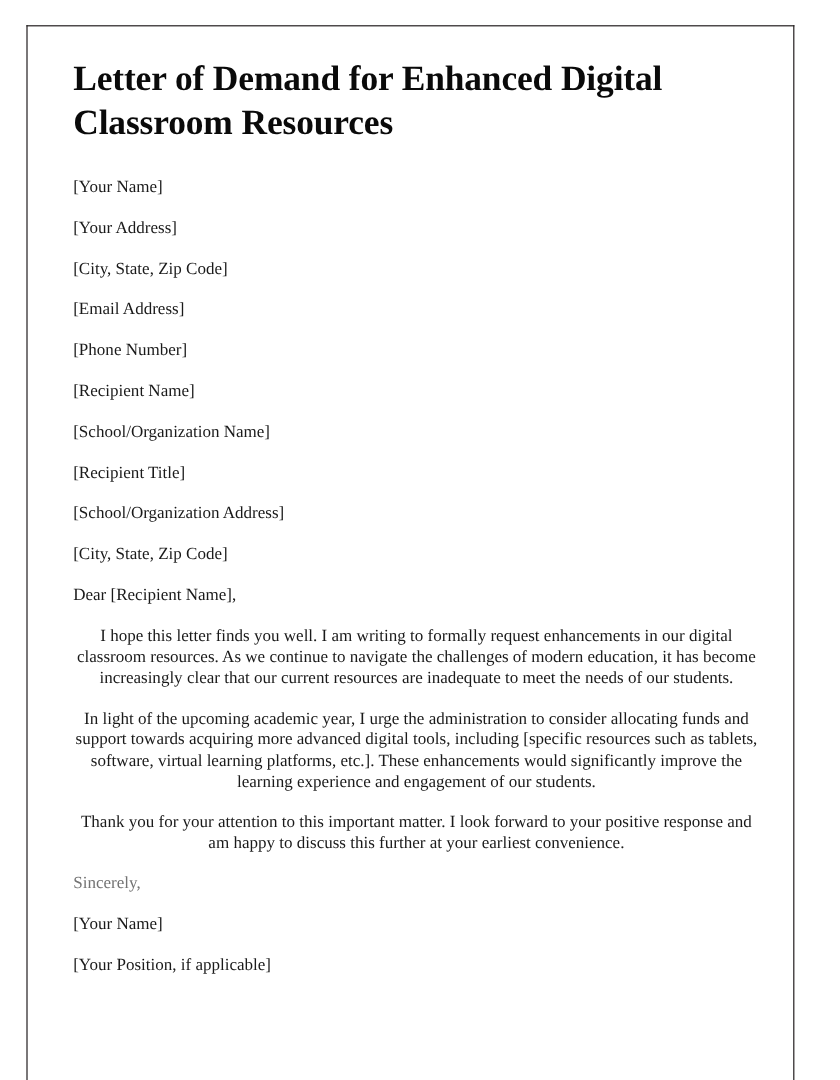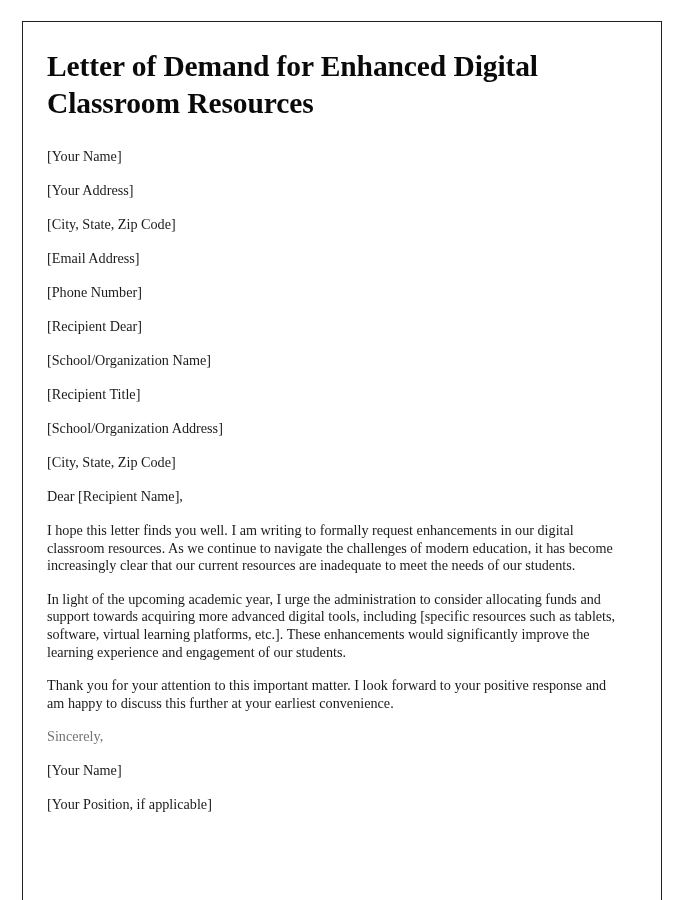--- a/index.html
+++ b/index.html
@@ -22,21 +22,21 @@
     width: 640px;
     height: 920px;          
     border: 1.5px solid #231f20;
     border-bottom: none;
     background: #ffffff;
     box-sizing: border-box;
   }
 
   #page-content {
     position: absolute;
-    left: 24px;
+    left: 38px;
     top: 26px;
     width: 572px;
   }
 
   .doc-title {
     font-family: "Liberation Serif", "DejaVu Serif", serif;
     font-weight: bold;
     font-size: 29.5px;
     line-height: 37px;
     letter-spacing: -0.1px;
@@ -57,21 +57,21 @@
     line-height: 17px;
     margin: 0 0 17px 0;
     color: #1a1a1a;
   }
 
   .body-paragraph {
     font-size: 14.2px;
     line-height: 17.6px;
     margin: 0 0 16px 0;
     color: #1a1a1a;
-    text-align: left;
+    text-align: center;
   }
 
   .closing-line {
     font-size: 14.2px;
     line-height: 17px;
     margin: 0 0 17px 0;
     color: #737373;
     white-space: nowrap;
   }
 
@@ -94,21 +94,21 @@
     <div>
       <p class="field-line">[Your Name]</p>
       <p class="field-line">[Your Address]</p>
       <p class="field-line">[City, State, Zip Code]</p>
       <p class="field-line">[Email Address]</p>
       <p class="field-line">[Phone Number]</p>
     </div>
 
 
     <div>
-      <p class="field-line">[Recipient Dear]</p>
+      <p class="field-line">[Recipient Name]</p>
       <p class="field-line">[School/Organization Name]</p>
       <p class="field-line">[Recipient Title]</p>
       <p class="field-line">[School/Organization Address]</p>
       <p class="field-line">[City, State, Zip Code]</p>
     </div>
 
     <p class="salutation">Dear [Recipient Name],</p>
 
     <div>
       <p class="body-paragraph">I hope this letter finds you well. I am writing to formally request enhancements in our digital classroom resources. As we continue to navigate the challenges of modern education, it has become increasingly clear that our current resources are inadequate to meet the needs of our students.</p>

